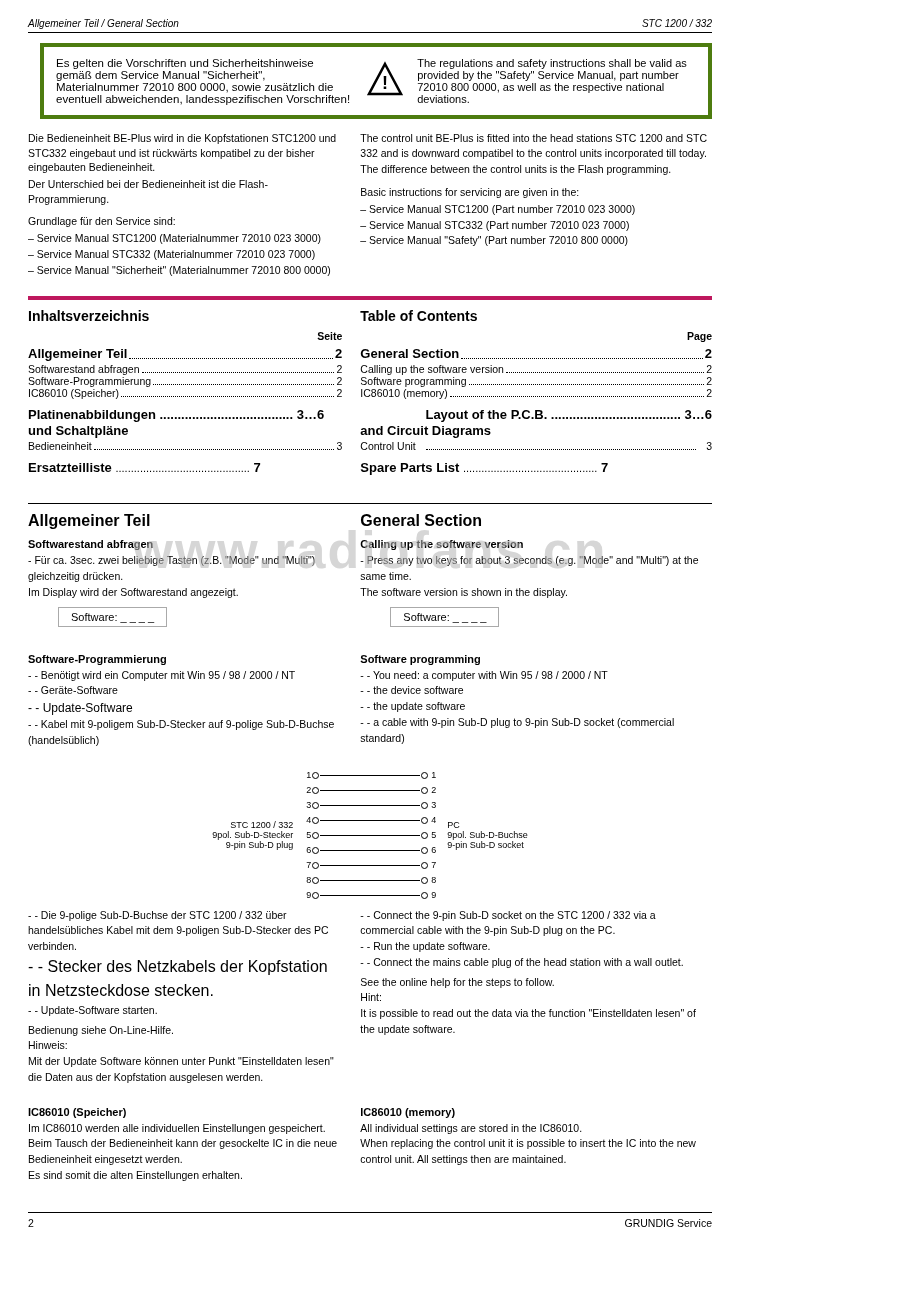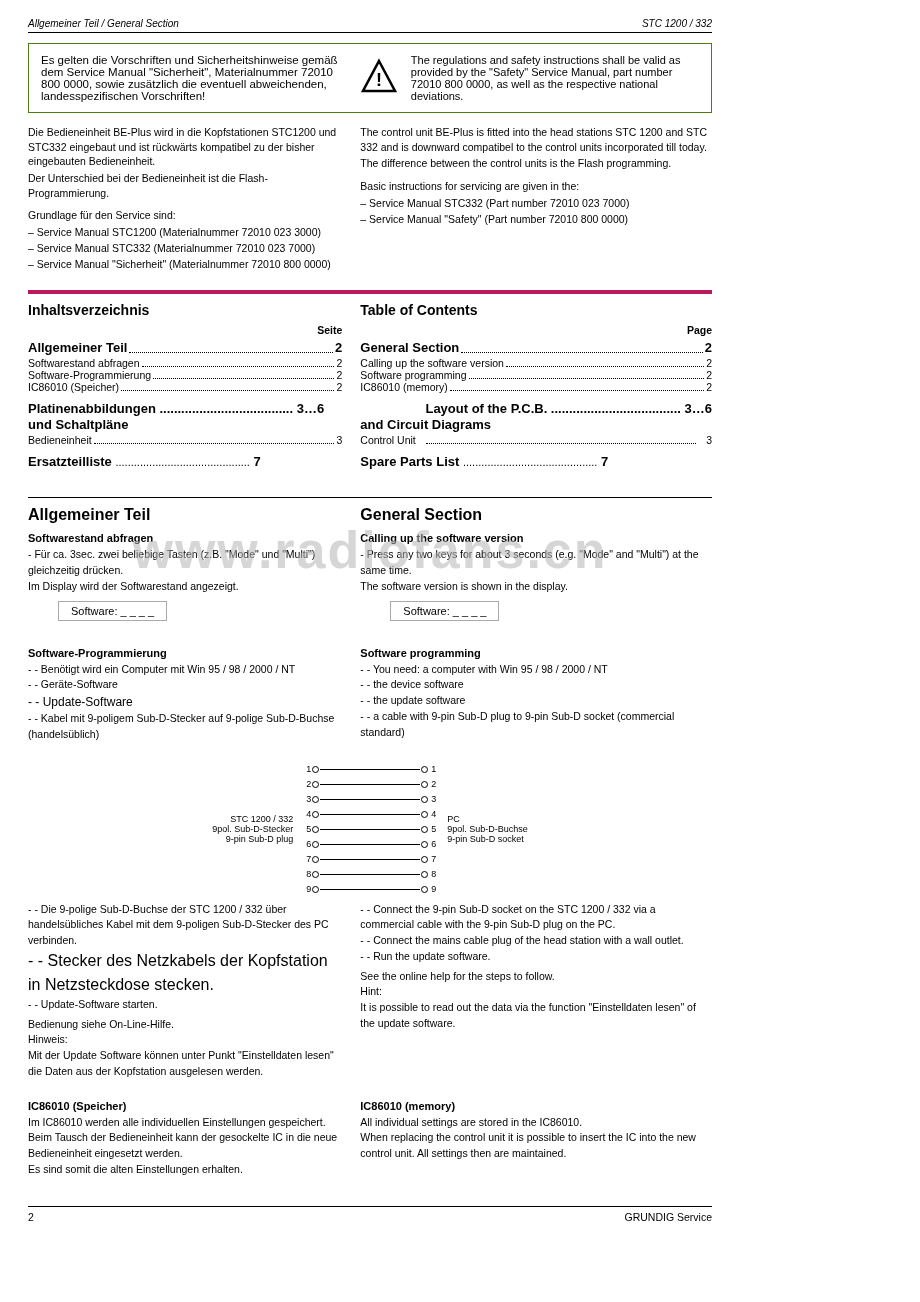--- a/index.html
+++ b/index.html
@@ -24,25 +24,26 @@
       justify-content: space-between;
       border-bottom: 1px solid #000;
       padding-bottom: 3px;
       margin-bottom: 10px;
     }
     .header-bar span {
       font-size: 10px;
       font-style: italic;
     }
     .warning-box {
-      border: 1px solid #4d7c0f;
+      border: 4px solid #4d7c0f;
       display: flex;
       flex-direction: row;
       padding: 10px 12px;
       margin-bottom: 12px;
+      margin-left: 12px;
     }
     .warning-left {
       width: 48%;
       font-size: 11.5px;
       padding-right: 12px;
     }
     .warning-right {
       width: 52%;
       display: flex;
       flex-direction: row;
@@ -246,20 +247,21 @@
           <li>– Service Manual "Sicherheit" (Materialnummer 72010 800 0000)</li>
         </ul>
       </div>
     </div>
     <div class="col-right">
       <div class="info-block">
         <p>The control unit BE-Plus is fitted into the head stations STC 1200 and STC 332 and is downward compatibel to the control units incorporated till today.</p>
         <p>The difference between the control units is the Flash programming.</p>
         <p class="mt8">Basic instructions for servicing are given in the:</p>
         <ul>
+          <li>– Service Manual STC1200 (Part number 72010 023 3000)</li>
           <li>– Service Manual STC332 (Part number  72010 023 7000)</li>
           <li>– Service Manual "Safety" (Part number  72010 800 0000)</li>
         </ul>
       </div>
     </div>
   </div>
 
   <div class="two-col" style="margin-top:6px; border-top: 4px solid #be185d; padding-top: 8px;">
 
     <div class="col-left">
@@ -495,22 +497,22 @@
         </ul>
         <p style="font-size:10.5px; line-height:1.5; margin-top:4px;">Bedienung siehe On-Line-Hilfe.</p>
         <p style="font-size:10.5px; line-height:1.5;">Hinweis:</p>
         <p style="font-size:10.5px; line-height:1.5;">Mit der Update Software können unter Punkt "Einstelldaten lesen" die Daten aus der Kopfstation ausgelesen werden.</p>
       </div>
     </div>
     <div class="col-right">
       <div class="sub-block">
         <ul style="list-style:none; padding:0;">
           <li style="font-size:10.5px; line-height:1.5;">- Connect the 9-pin Sub-D socket on the STC 1200 / 332 via a commercial cable with the 9-pin Sub-D plug on the PC.</li>
+          <li style="font-size:10.5px; line-height:1.5;">- Run the update software.</li>
           <li style="font-size:10.5px; line-height:1.5;">- Connect the mains cable plug of the head station with a wall outlet.</li>
-          <li style="font-size:10.5px; line-height:1.5;">- Run the update software.</li>
         </ul>
         <p style="font-size:10.5px; line-height:1.5; margin-top:4px;">See the online help for the steps to follow.</p>
         <p style="font-size:10.5px; line-height:1.5;">Hint:</p>
         <p style="font-size:10.5px; line-height:1.5;">It is possible to read out the data via the function "Einstelldaten lesen" of the update software.</p>
       </div>
     </div>
   </div>
 
   <div class="two-col" style="margin-top:8px;">
     <div class="col-left">

